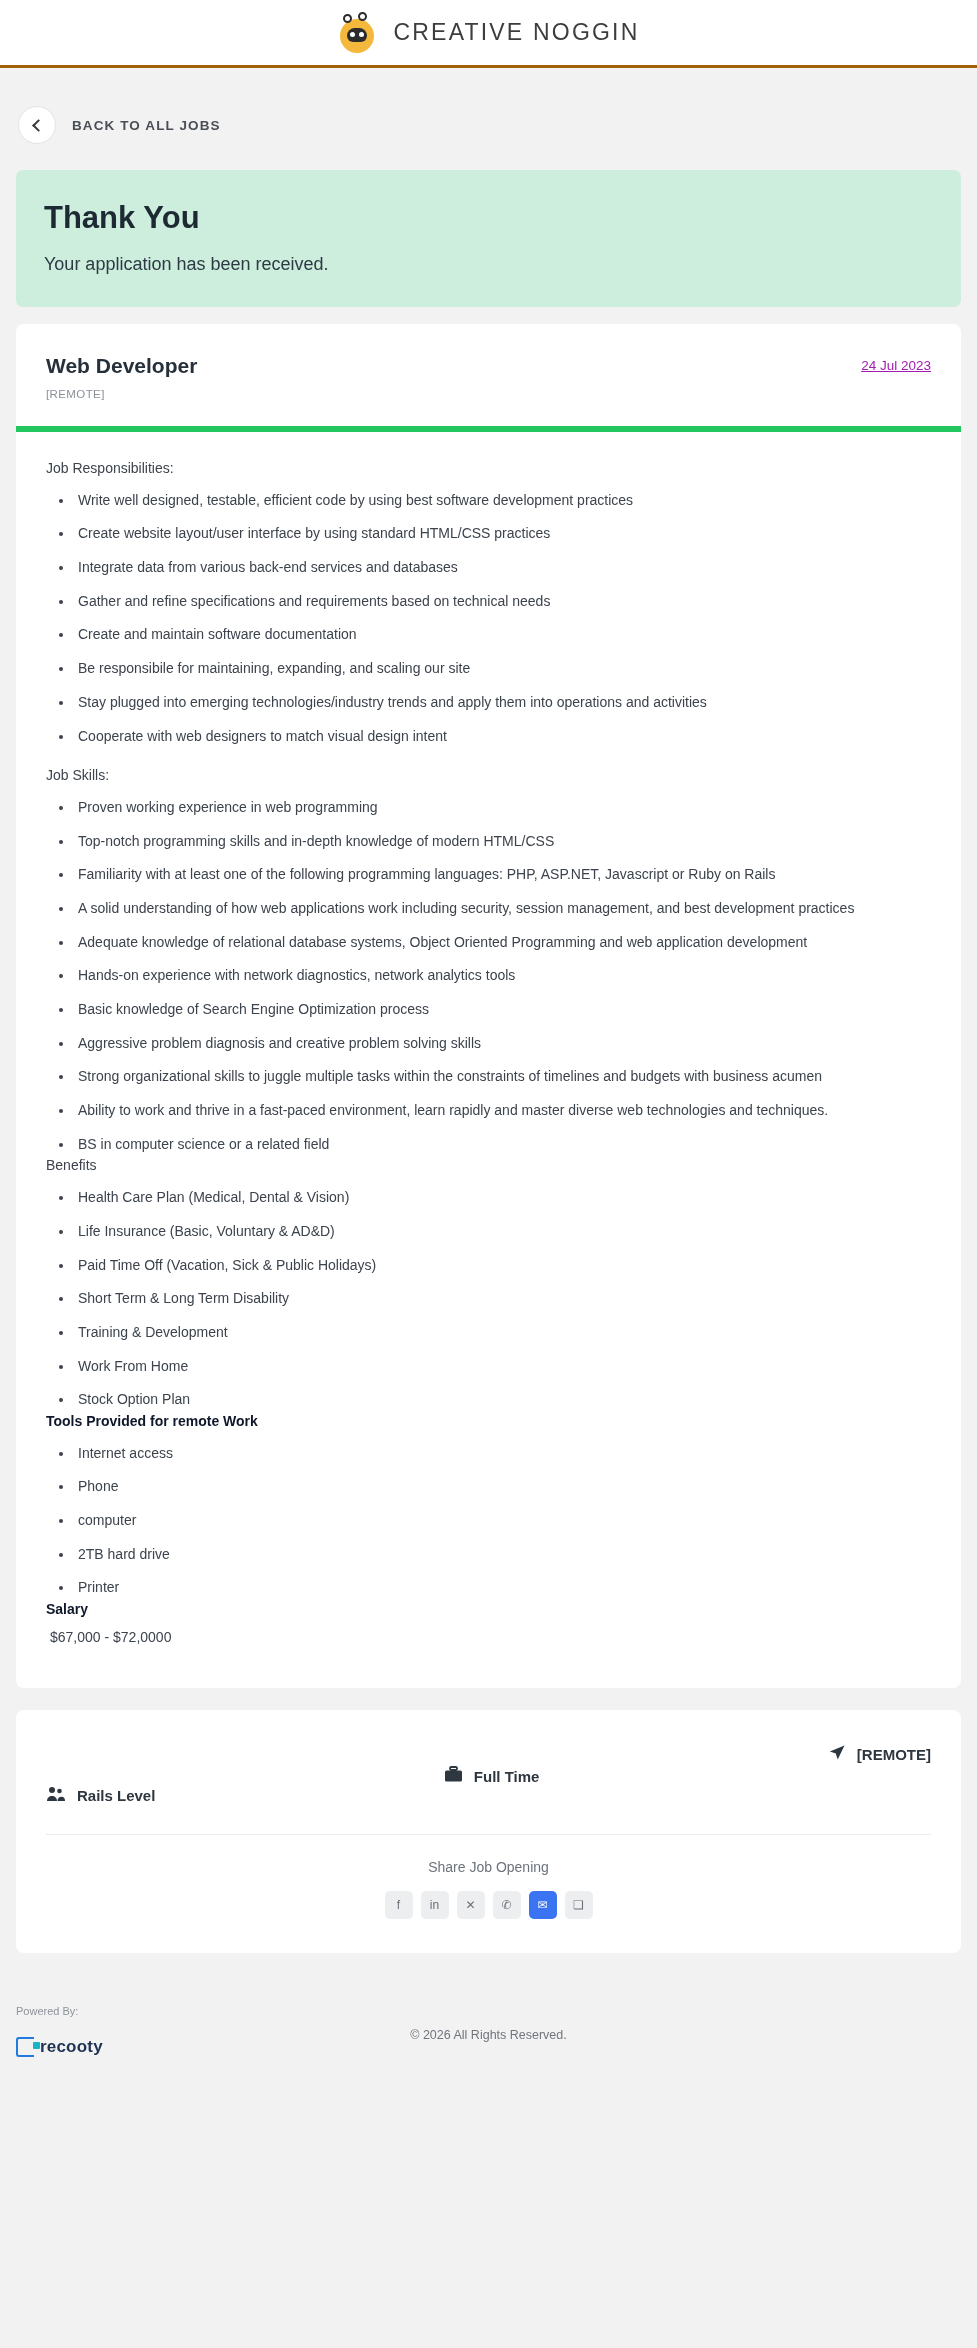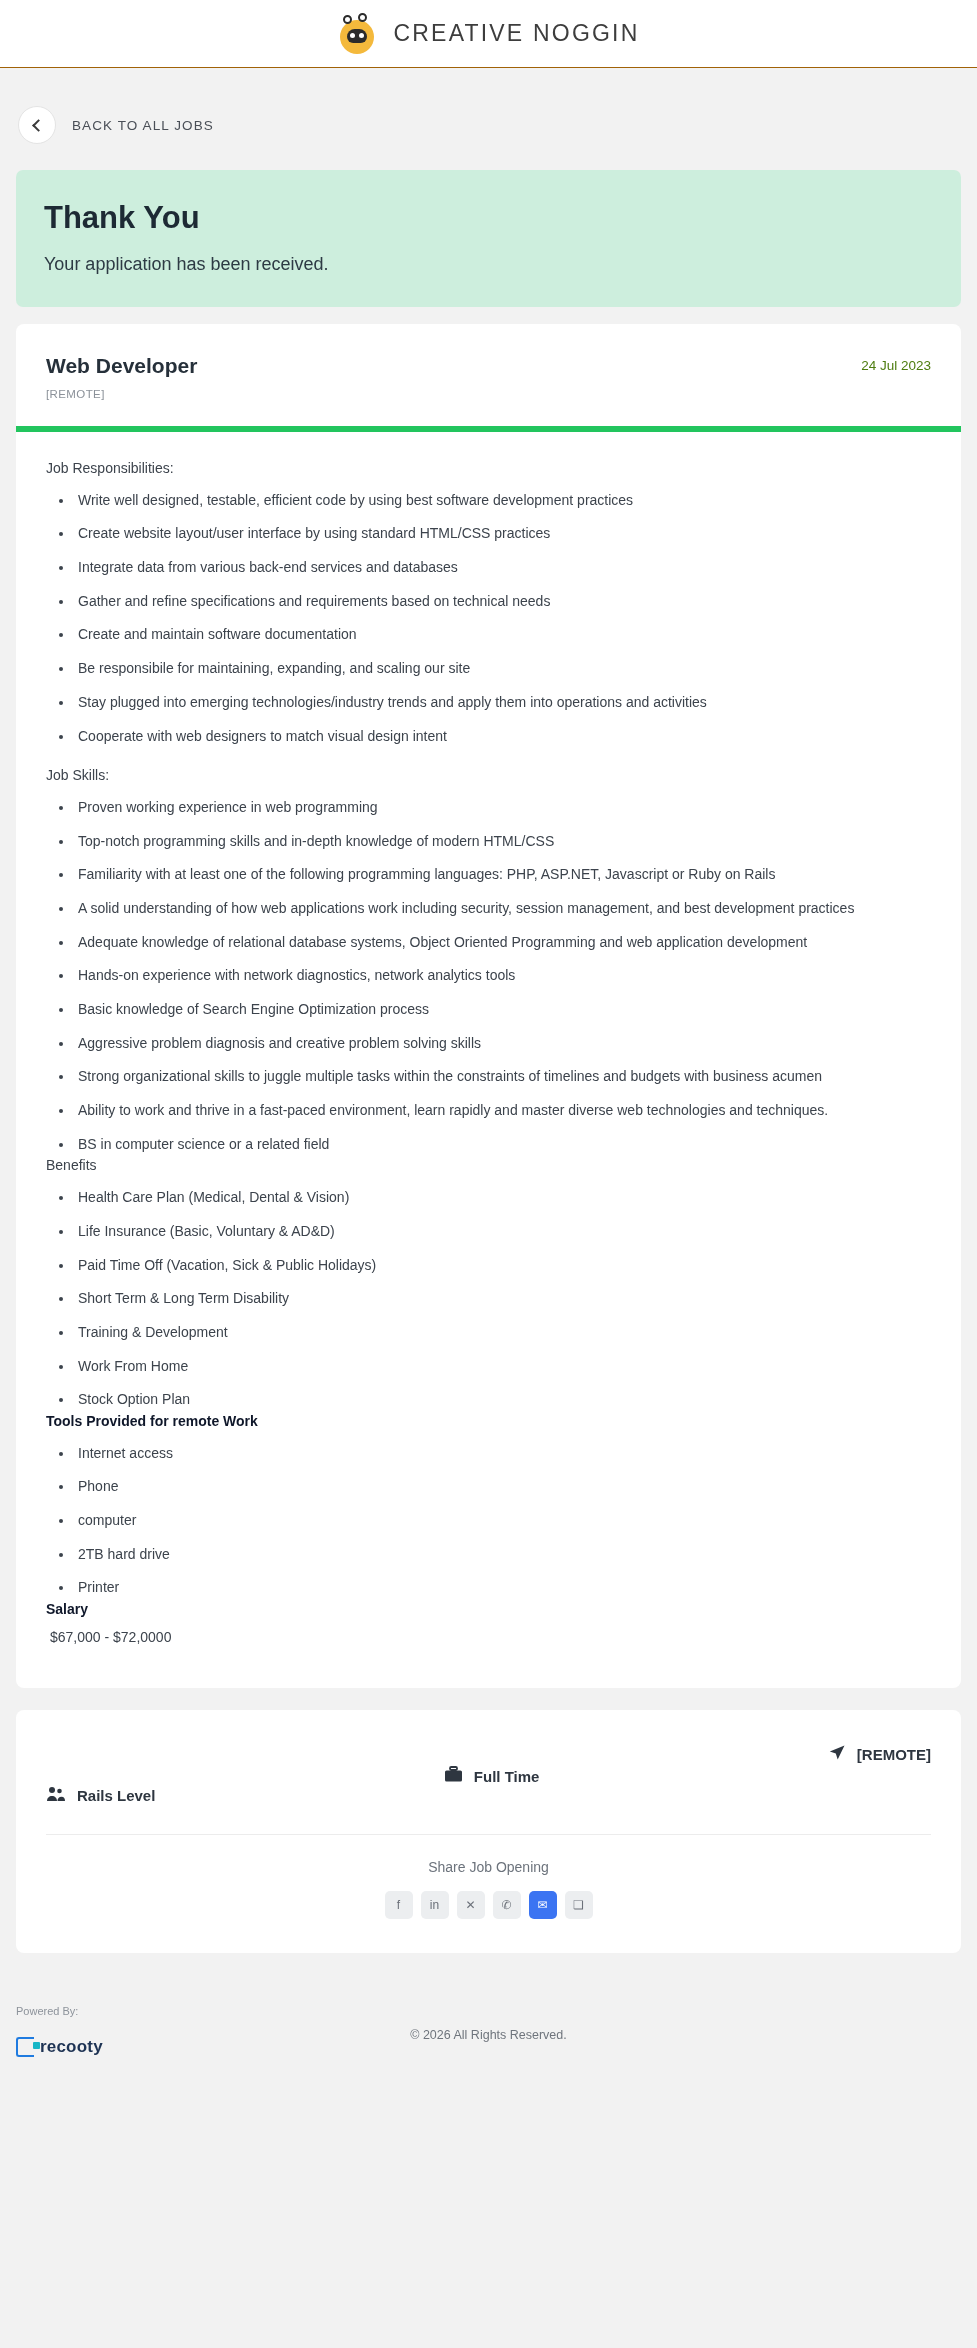--- a/index.html
+++ b/index.html
@@ -19,21 +19,21 @@
     position: relative;
   }
 
   
   .site-header {
     background: #ffffff;
     height: 68px;
     display: flex;
     align-items: center;
     justify-content: center;
-    border-bottom: 1px solid #a16207;
+    border-bottom: 3px solid #a16207;
   }
   .brand {
     display: flex;
     align-items: center;
     gap: 14px;
   }
   .brand-logo {
     width: 42px;
     height: 42px;
     position: relative;
@@ -68,21 +68,21 @@
     height: 9px;
     border-left: 2px solid #3a3a3a;
     border-bottom: 2px solid #3a3a3a;
     transform: rotate(45deg);
     margin-left: 3px;
   }
   .back-label {
     font-size: 13.5px;
     letter-spacing: 1.1px;
     color: #4a4f57;
-    font-weight: 400;
+    font-weight: 700;
   }
 
   
   .thankyou {
     margin: 0 16px;
     background: #cdeedd;
     border-radius: 7px;
     padding: 30px 20px 32px 28px;
   }
   .thankyou h1 {
@@ -117,22 +117,23 @@
     font-weight: bold;
     color: #26303a;
   }
   .job-location {
     font-size: 11.5px;
     color: #8b9199;
     letter-spacing: .4px;
   }
   .job-date {
     font-size: 13.5px;
-    color: #4d7c0f;
+    color: #a21caf;
     padding-top: 4px;
+    text-decoration: underline;
   }
 
   .job-body {
     padding: 26px 30px 40px 30px;
     font-size: 14px;
     line-height: 1.55;
     color: #3c434c;
   }
   .job-body p.section {
     margin: 0 0 6px 0;

